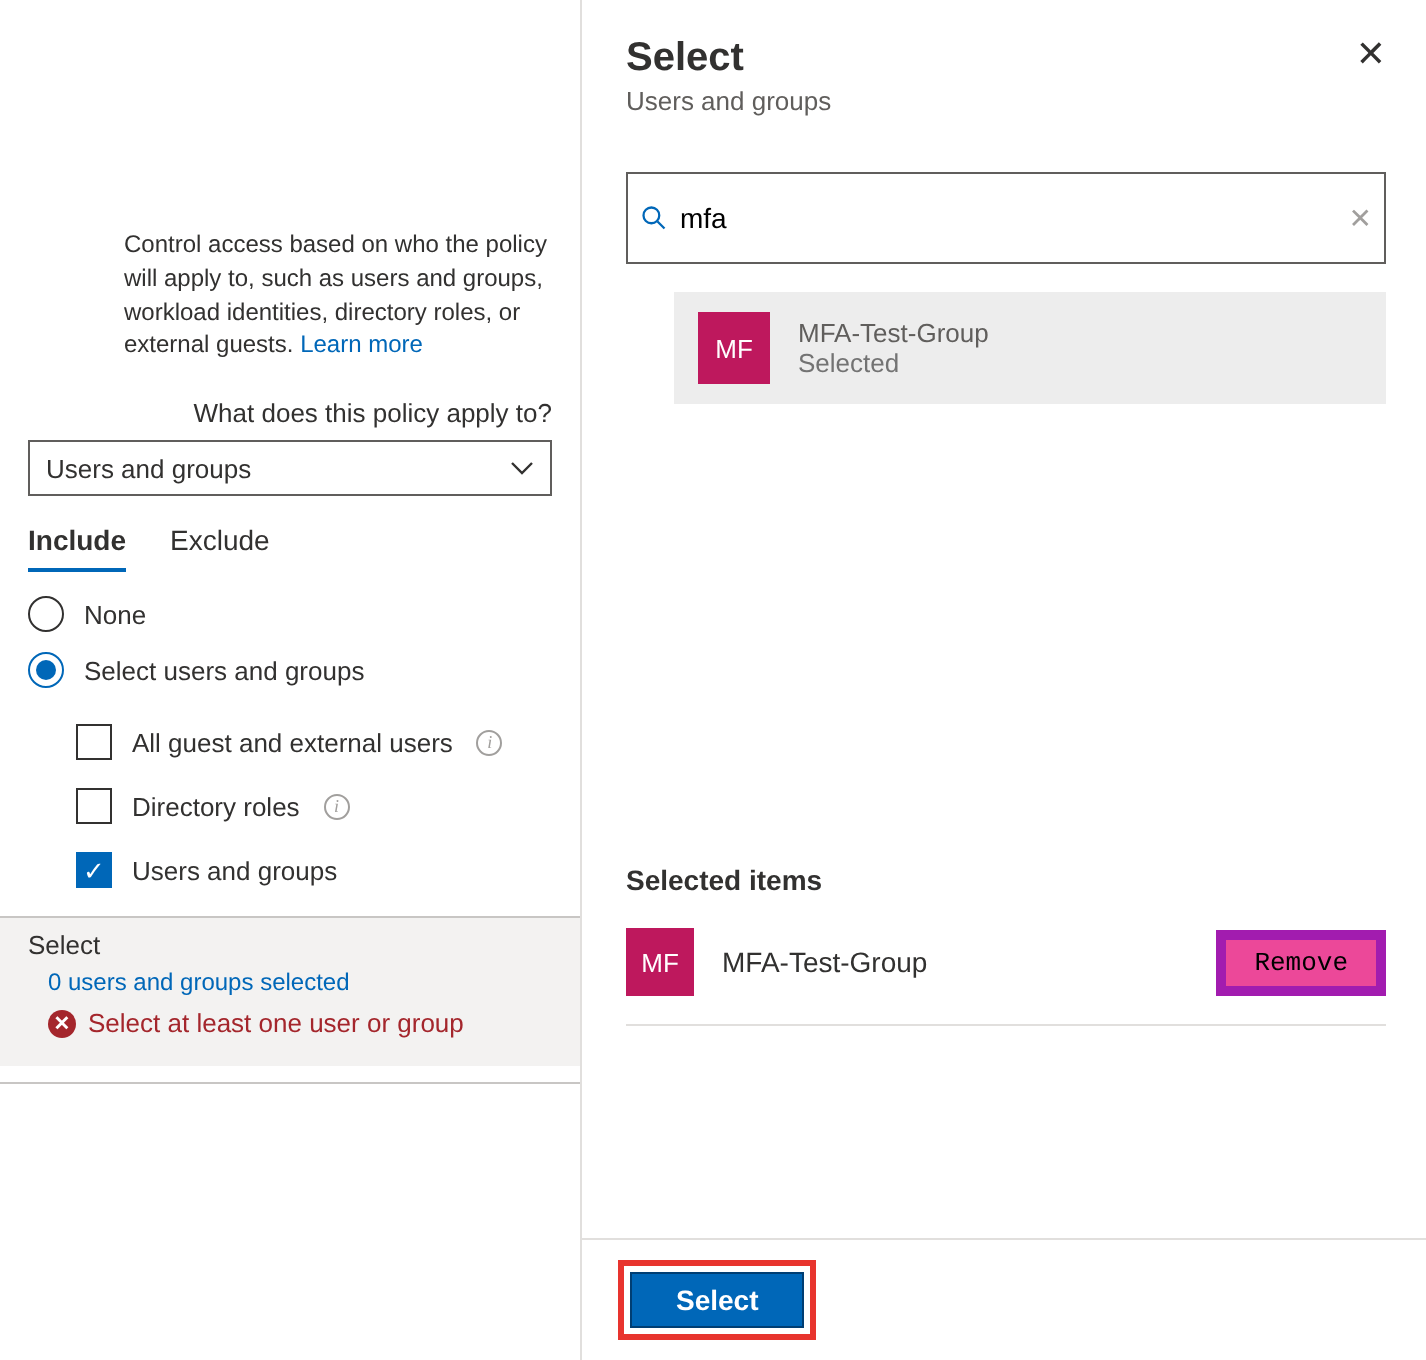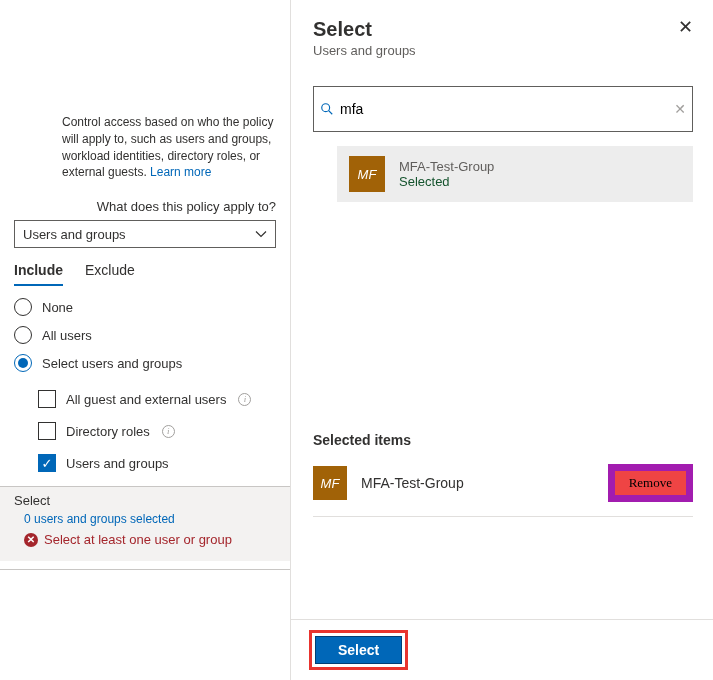--- a/index.html
+++ b/index.html
@@ -111,40 +111,39 @@
     .clear-x { color: #a19f9d; cursor: pointer; font-size: 14px;}
     .result-item {
       margin-top: 14px;
       background: #ededed;
       padding: 10px 12px;
       display: flex; align-items: center; gap: 14px;
       cursor: pointer;
       margin-left: 24px;
     }
     .avatar {
-      width: 36px; height: 36px; background: #a16207; color: #fff;
+      width: 36px; height: 36px; background: #be185d; color: #fff;
       display: flex; align-items: center; justify-content: center;
       font-size: 13px;
-      font-style: italic;
     }
     .result-text .name { color: #605e5c; font-size: 13px; }
-    .result-text .status { color: #14532d; font-size: 13px; }
+    .result-text .status { color: #737373; font-size: 13px; }
     .selected-hdr { font-weight: 600; font-size: 14px; margin-top: 230px; }
     .selected-item {
       margin-top: 16px;
       display: flex; align-items: center; gap: 14px;
       border-bottom: 1px solid #e1dfdd;
       padding-bottom: 14px;
     }
     .selected-item .avatar { width: 34px; height: 34px; }
     .selected-name { flex: 1; font-size: 14px; }
     .remove-btn {
-      border: 7px solid #a21caf;
-      background: #ef4444; padding: 4px 14px; font-size: 13px; cursor: pointer;
-      font-family: Liberation Serif, serif;
+      border: 5px solid #a21caf;
+      background: #ec4899; padding: 4px 14px; font-size: 13px; cursor: pointer;
+      font-family: Liberation Mono, monospace;
     }
     .footer-bar {
       position: absolute; left: 0; right: 0; bottom: 0;
       border-top: 1px solid #e1dfdd;
       padding: 10px 18px;
       background: #fff;
     }
     .highlight-box {
       border: 3px solid #e8342e;
       display: inline-block;
@@ -175,24 +174,20 @@
 
   <div class="tabs">
     <div class="tab active">Include</div>
     <div class="tab">Exclude</div>
   </div>
 
   <div class="radio-group">
     <div class="radio-row">
       <span class="radio-outer"></span>
       <span>None</span>
-    </div>
-    <div class="radio-row">
-      <span class="radio-outer"></span>
-      <span>All users</span>
     </div>
     <div class="radio-row">
       <span class="radio-outer selected">
           <span class="radio-inner"></span>
         </span>
       <span>Select users and groups</span>
     </div>
   </div>
 
   <div class="checkbox-group">

